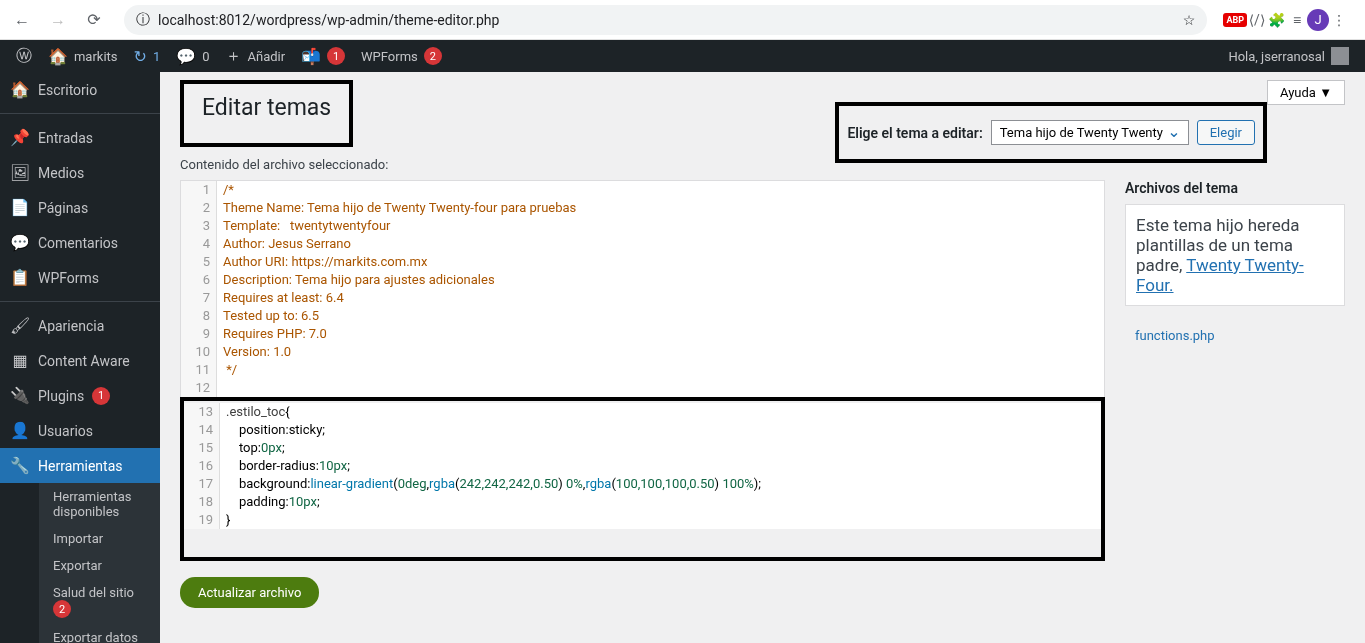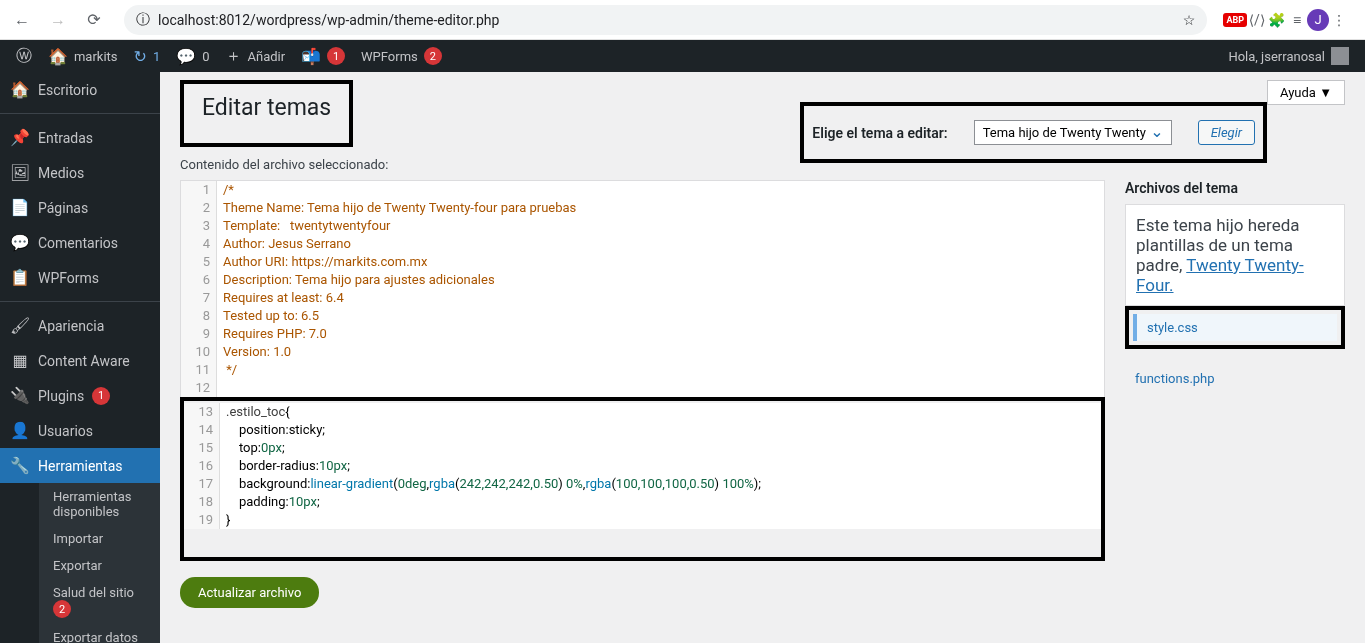--- a/index.html
+++ b/index.html
@@ -38,26 +38,26 @@
 .menu-icon { width: 20px; text-align: center; font-size: 16px; }
 .badge-red { background: #d63638; color: #fff; border-radius: 10px; min-width: 18px; height: 18px; display: inline-flex; align-items: center; justify-content: center; font-size: 11px; padding: 0 5px; }
 
 
 .main { flex: 1; background: #f0f0f1; padding: 0 20px 20px; overflow-y: auto; }
 .help-tab { float: right; margin-top: 8px; border: 1px solid #c3c4c7; background: #fff; padding: 4px 12px; font-size: 13px; cursor: pointer; }
 .title-block { border: 4px solid #000; display: inline-block; padding: 10px 18px 12px; margin-top: 8px; }
 .page-title { font-size: 23px; font-weight: 400; color: #1d2327; margin-bottom: 10px; }
 .subtitle { font-size: 15px; color: #1d2327; }
 
-.selector-block { float: right; border: 4px solid #000; padding: 14px 8px; margin-top: 30px; display: flex; align-items: center; gap: 26px; }
+.selector-block { float: right; border: 4px solid #000; padding: 14px 8px; margin-top: 30px; display: flex; align-items: center; gap: 8px; }
 .selector-label { font-size: 14px; color: #1d2327; font-weight: 600; }
 .theme-select { border: 1px solid #8c8f94; padding: 4px 24px 4px 8px; font-size: 13px; background: #fff; appearance: none; position: relative; }
 .select-wrap { position: relative; display: inline-block; }
 .select-wrap::after { content: "⌄"; position: absolute; right: 8px; top: 2px; pointer-events: none; color: #2271b1; }
-.choose-btn { border: 1px solid #2271b1; color: #2271b1; background: #f6f7f7; padding: 4px 12px; font-size: 13px; cursor: pointer; border-radius: 3px; font-style: italic; }
+.choose-btn { border: 1px solid #2271b1; color: #2271b1; background: #f6f7f7; padding: 4px 12px; font-size: 13px; cursor: pointer; border-radius: 3px; }
 
 .content-label { clear: left; font-size: 13px; color: #3c434a; margin-top: 10px; margin-bottom: 8px; }
 
 
 .editor-wrap { display: flex; gap: 20px; clear: both; }
 .editor-col { flex: 1; }
 .code-editor { background: #fff; border: 1px solid #dcdcde; font-family: Consolas, Monaco, monospace; font-size: 13px; }
 .code-line { display: flex; }
 .gutter { width: 36px; text-align: right; padding-right: 6px; color: #999; background: #f7f7f7; border-right: 1px solid #ddd; line-height: 18px; user-select: none; }
 .code { padding-left: 6px; line-height: 18px; white-space: pre; flex: 1; }
@@ -302,20 +302,17 @@
           </div>
         </div>
         <button class="update-btn">Actualizar archivo</button>
       </div>
 
       <div class="files-col">
         <div class="files-title">Archivos del tema</div>
         <div class="inherit-box">
           <span>Este tema hijo hereda plantillas de un tema padre, </span><a href="#">Twenty Twenty-Four.</a>
         </div>
-        <div class="file-list-box">
-          <div class="file-item active">style.css</div>
-        </div>
         <div class="file-item link">functions.php</div>
       </div>
     </div>
   </div>
 </div>
 
 </body></html>

